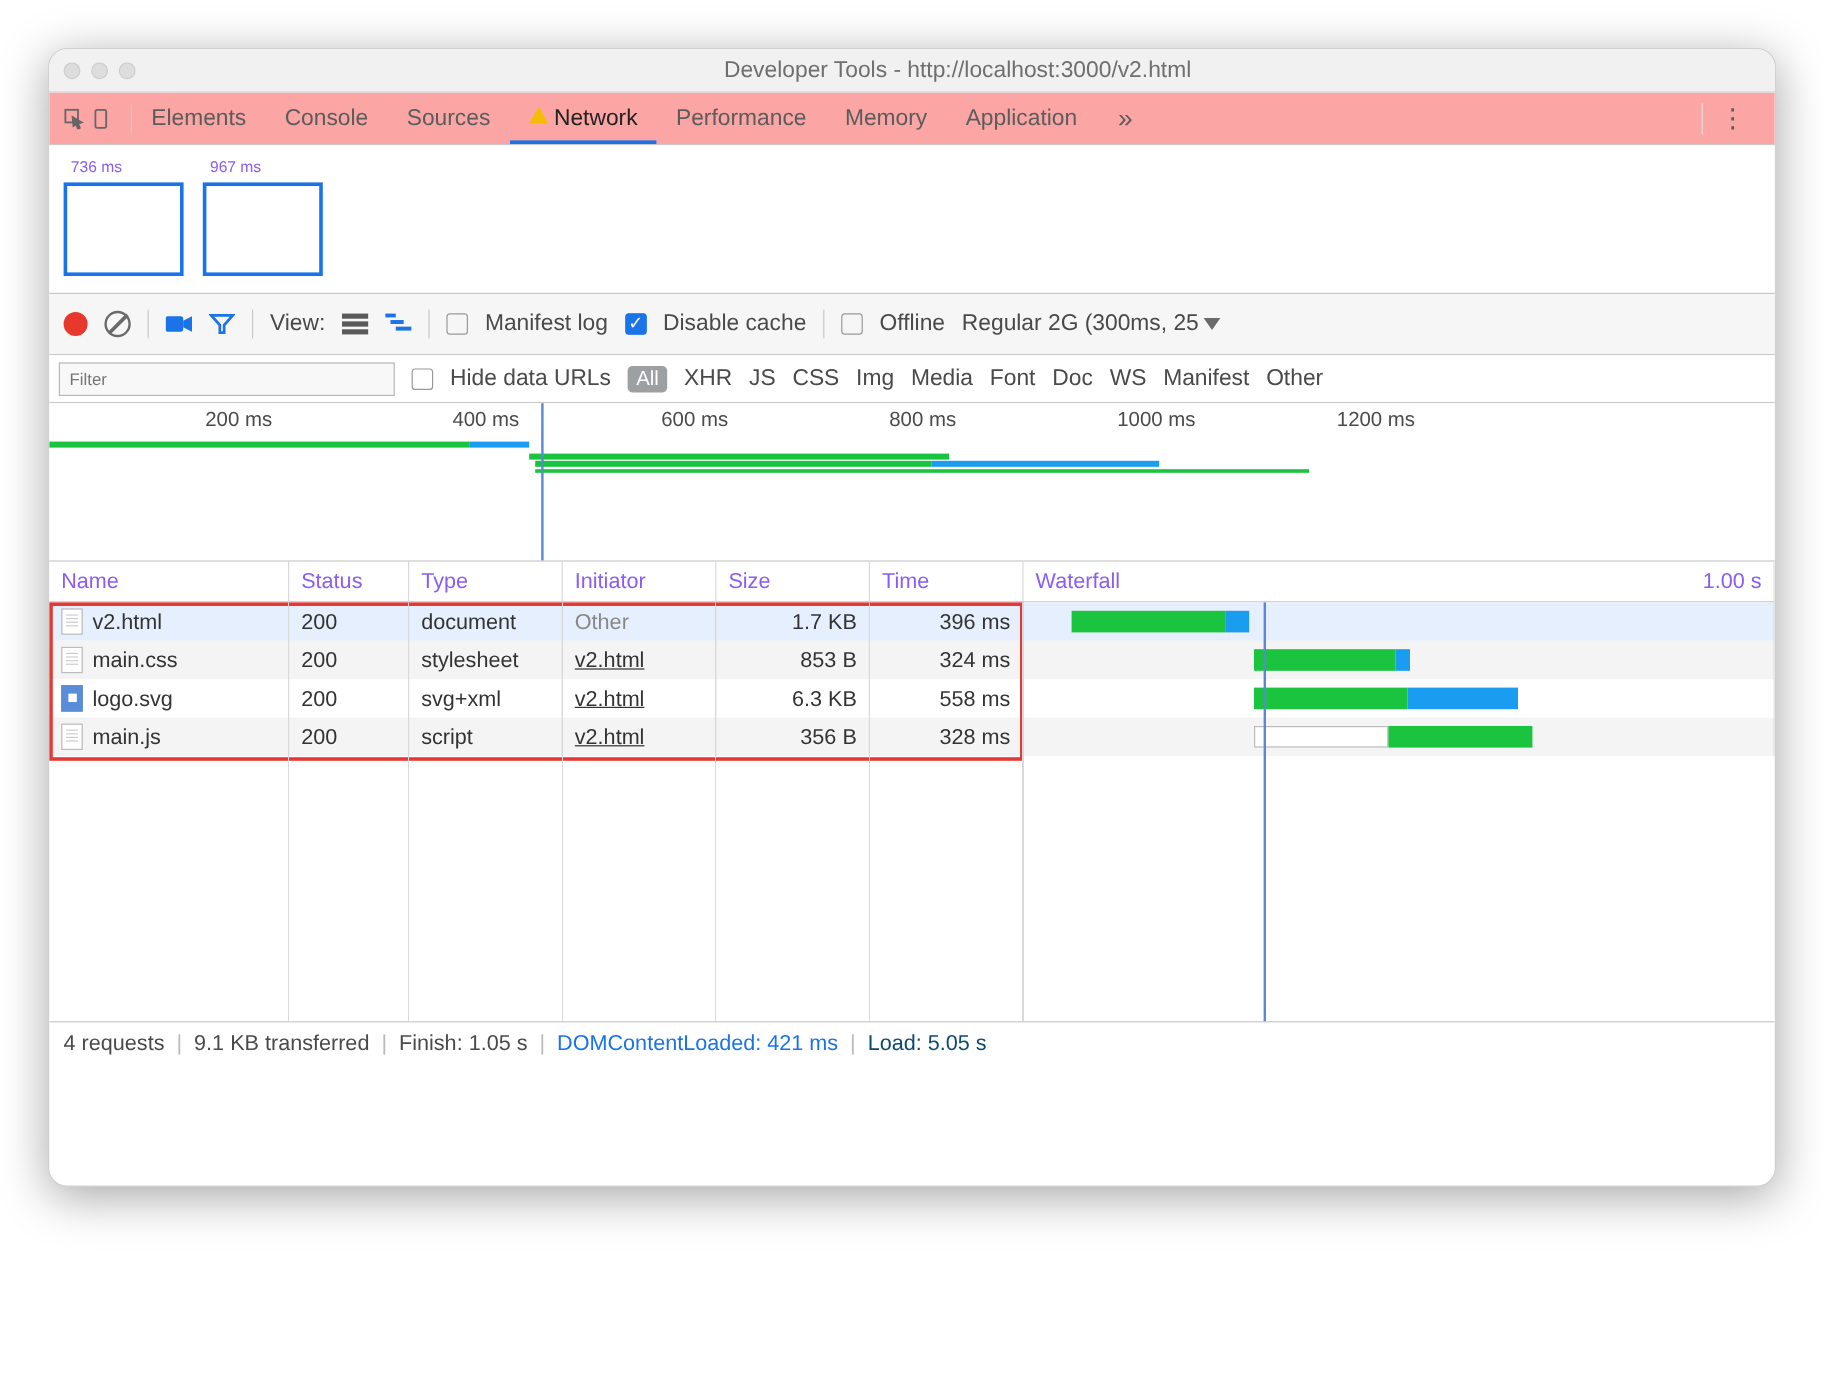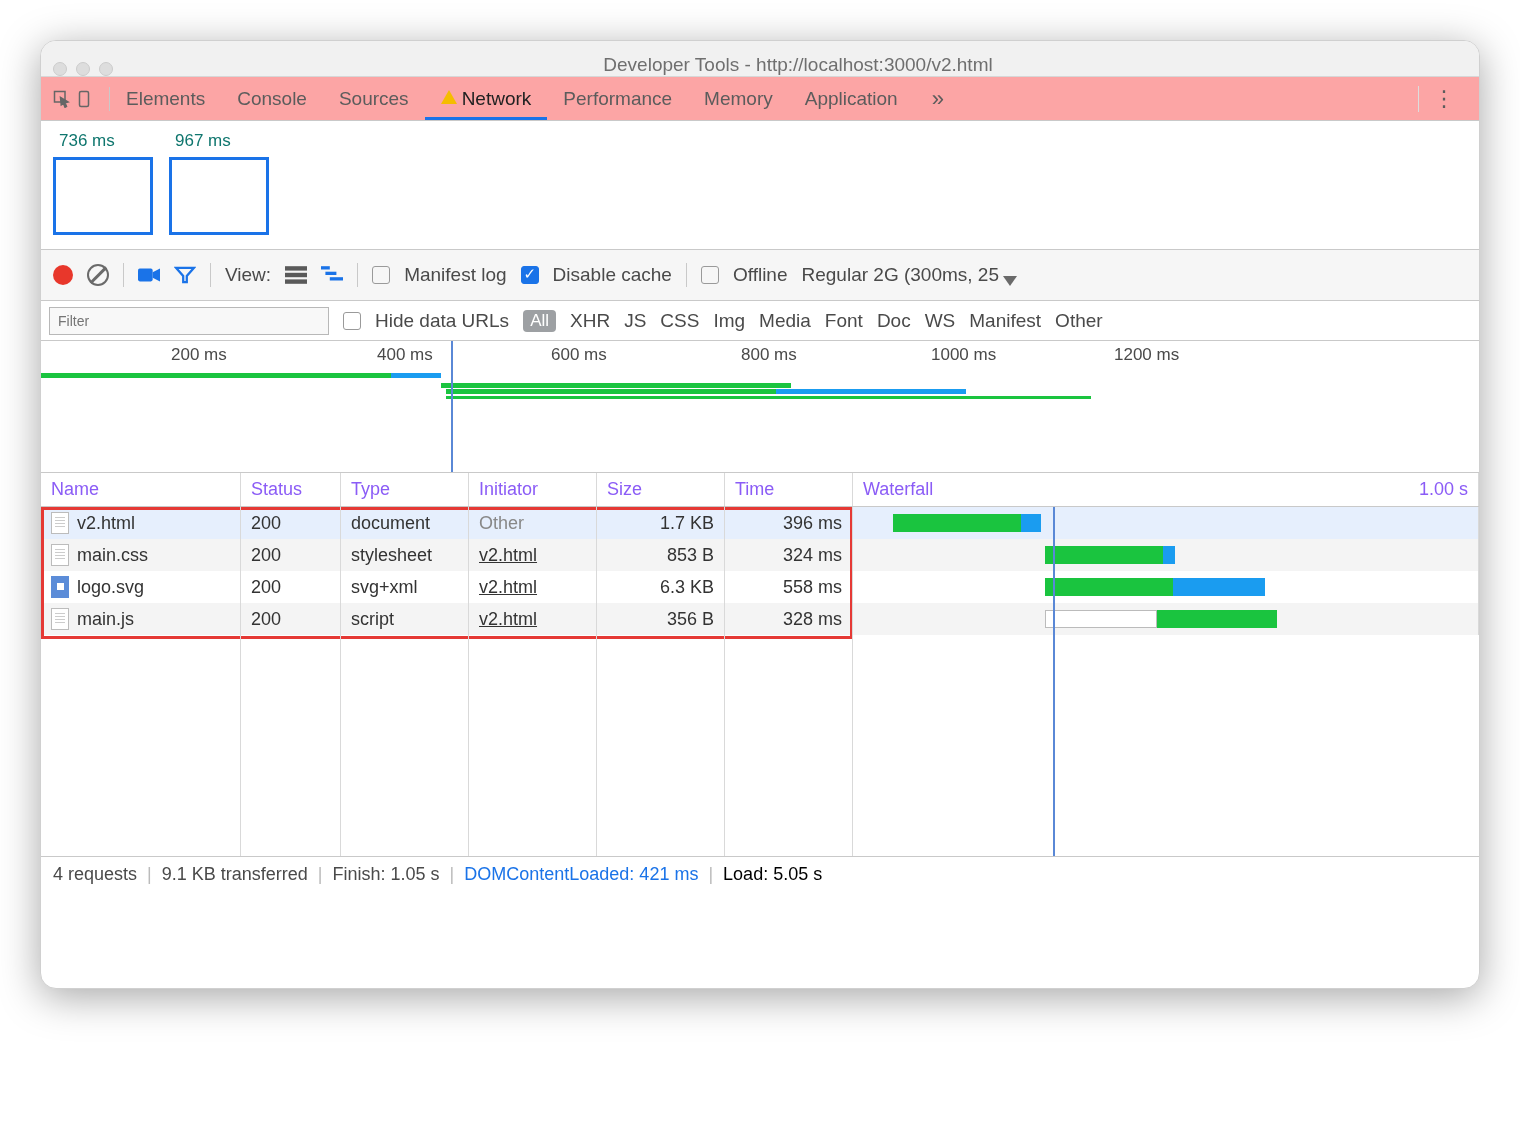--- a/index.html
+++ b/index.html
@@ -1,41 +1,41 @@
 <!DOCTYPE html>
 <html><head>
 <meta charset="utf-8">
 <style>
 *{box-sizing:border-box;margin:0;padding:0;font-family:-apple-system,BlinkMacSystemFont,"Segoe UI",Arial,sans-serif}
 body{background:#fff;width:1520px;height:1144px;position:relative}
 .outer{position:absolute;left:40px;top:40px;right:40px;bottom:155px;border-radius:16px;box-shadow:0 8px 40px rgba(0,0,0,.35);background:#fff;overflow:hidden;border:1px solid #d0d0d0}
-.titlebar{height:36px;background:#f1f1f1;border-bottom:1px solid #d7d7d7;display:flex;align-items:flex-end;padding:0 12px;position:relative}
+.titlebar{height:36px;background:#f1f1f1;border-bottom:1px solid #d7d7d7;display:flex;align-items:center;padding:12px 12px;position:relative}
 .traffic{display:flex;gap:9px;margin-right:16px}
 .tdot{width:14px;height:14px;border-radius:50%;background:#ddd;border:1px solid #ccc}
 .wtitle{flex:1;text-align:center;color:#6f6f6f;font-size:19px;font-weight:400}
 .tabbar{height:44px;background:#fca5a5;border-bottom:1px solid #c9c9c9;display:flex;align-items:center;padding:0 10px;font-size:19px;color:#5a5a5a}
 .tab{padding:10px 16px;cursor:pointer;color:#5c5c5c}
 .tab.active{color:#222;font-weight:500;border-bottom:3px solid #1a73e8;padding-bottom:7px}
 .tab-warn{display:inline-block;width:0;height:0;border-left:8px solid transparent;border-right:8px solid transparent;border-bottom:14px solid #f5bd00;margin-right:5px;position:relative;top:-1px}
 .more{font-size:22px;color:#5c5c5c;padding:0 18px;cursor:pointer}
 .kebab{margin-left:auto;font-size:22px;color:#5c5c5c;padding:0 14px;cursor:pointer;border-left:1px solid #ddd}
 .filmstrip{padding:10px 12px 14px;display:flex;gap:16px;background:#fff}
 .snap{text-align:left}
-.snaptime{font-size:17px;color:#0f766e;margin-bottom:6px;margin-left:6px}
+.snaptime{font-size:13px;color:#8b5cf6;margin-bottom:6px;margin-left:6px}
 .snapthumb{width:100px;height:78px;border:3px solid #1a73e8;background:#fff;position:relative}
 .toolbar{height:52px;border-top:1px solid #c9c9c9;border-bottom:1px solid #c9c9c9;background:#f6f6f6;display:flex;align-items:center;padding:0 12px;gap:14px;font-size:19px;color:#4a4a4a}
 .rec{width:20px;height:20px;border-radius:50%;background:#e8372b}
 .nosym{width:22px;height:22px;border:2.5px solid #6a6a6a;border-radius:50%;position:relative}
 .nosym::after{content:"";position:absolute;width:2.5px;height:22px;background:#6a6a6a;left:8px;top:-2px;transform:rotate(45deg)}
 .vsep{width:1px;height:24px;background:#c9c9c9}
 .tbsvg{width:22px;height:18px}
 .chk{width:18px;height:18px;appearance:none;border:1.5px solid #9a9a9a;border-radius:3px;cursor:pointer;position:relative}
 .chk:checked{background:#1a73e8;border-color:#1a73e8}
 .chk:checked::after{content:"✓";color:#fff;position:absolute;left:2px;top:-2px;font-size:15px}
-.throttlesel{display:flex;align-items:flex-end;gap:4px;cursor:pointer}
+.throttlesel{display:flex;align-items:center;gap:4px;cursor:pointer}
 .tri{width:0;height:0;border-left:7px solid transparent;border-right:7px solid transparent;border-top:10px solid #6a6a6a}
 .filterrow{height:40px;background:#fff;border-bottom:1px solid #c9c9c9;display:flex;align-items:center;padding:0 8px;gap:14px;font-size:19px;color:#4a4a4a}
 .filterinp{width:280px;height:28px;border:1px solid #b8b8b8;padding:0 8px;font-size:14px;background:#f8f8f8}
 .pill{background:#9da0a3;color:#fff;padding:1px 7px;border-radius:4px;font-size:17px}
 .ftype{cursor:pointer}
 .timeline{height:132px;border-bottom:1px solid #c9c9c9;position:relative;background:#fff}
 .ticks{height:28px;position:relative;font-size:17px;color:#4a4a4a}
 .tick{position:absolute;top:4px}
 .tlbar{position:absolute;height:5px}
 .thead,.trow{display:grid;grid-template-columns:200px 100px 128px 128px 128px 128px 1fr;font-size:18px;color:#333}
@@ -46,21 +46,21 @@
 .trow.sel{background:#e6effd}
 .wfcell{position:relative;padding:0}
 .wfbar{position:absolute;height:18px;top:7px}
 .redbox{position:absolute;border:3px solid #e53935;pointer-events:none}
 .initiator{text-decoration:underline;color:#333}
 .tbody{height:350px;border-bottom:1px solid #c9c9c9;position:relative}
 .tbody::after{content:"";position:absolute;inset:0;background:linear-gradient(to right,transparent 199px,#d9d9d9 199px,#d9d9d9 200px,transparent 200px,transparent 299px,#d9d9d9 299px,#d9d9d9 300px,transparent 300px,transparent 427px,#d9d9d9 427px,#d9d9d9 428px,transparent 428px,transparent 555px,#d9d9d9 555px,#d9d9d9 556px,transparent 556px,transparent 683px,#d9d9d9 683px,#d9d9d9 684px,transparent 684px,transparent 811px,#d9d9d9 811px,#d9d9d9 812px,transparent 812px);pointer-events:none}
 .statusbar{height:34px;display:flex;align-items:center;padding:0 12px;font-size:18px;color:#4a4a4a;gap:10px}
 .statusbar .sep{color:#bbb}
 .dcl{color:#1a73e8}
-.load{color:#000000}
+.load{color:#0c4a6e}
 .fileicon{width:18px;height:22px;border:1px solid #bcbcbc;background:linear-gradient(#fff,#fff);margin-right:8px;position:relative}
 .fileicon::before{content:"";position:absolute;left:3px;right:3px;top:4px;height:1px;background:#ccc;box-shadow:0 3px 0 #ccc,0 6px 0 #ccc,0 9px 0 #ccc}
 .fileicon.svgf{background:#5b8cd8;border-color:#5b8cd8}
 .fileicon.svgf::before{background:#fff;box-shadow:none;height:7px;width:7px;left:5px;top:6px}
 .num{justify-content:flex-end!important}
 .domline{position:absolute;width:2px;background:#5a88d6;top:0;bottom:0}
 </style>
 </head>
 <body>
 

